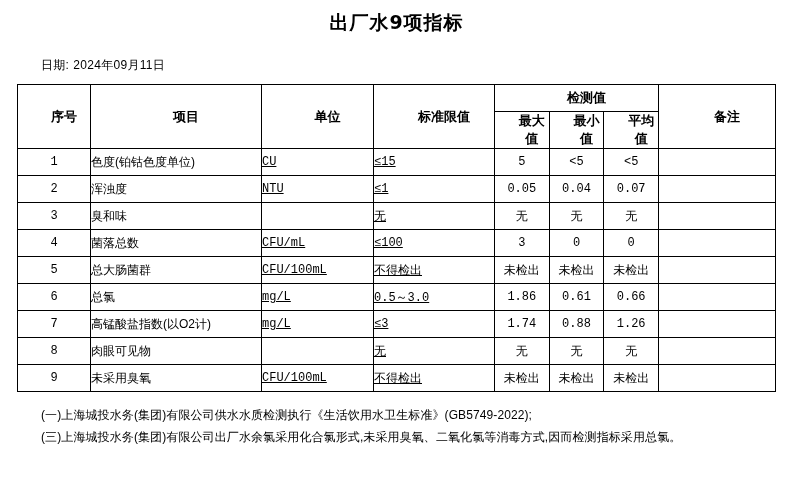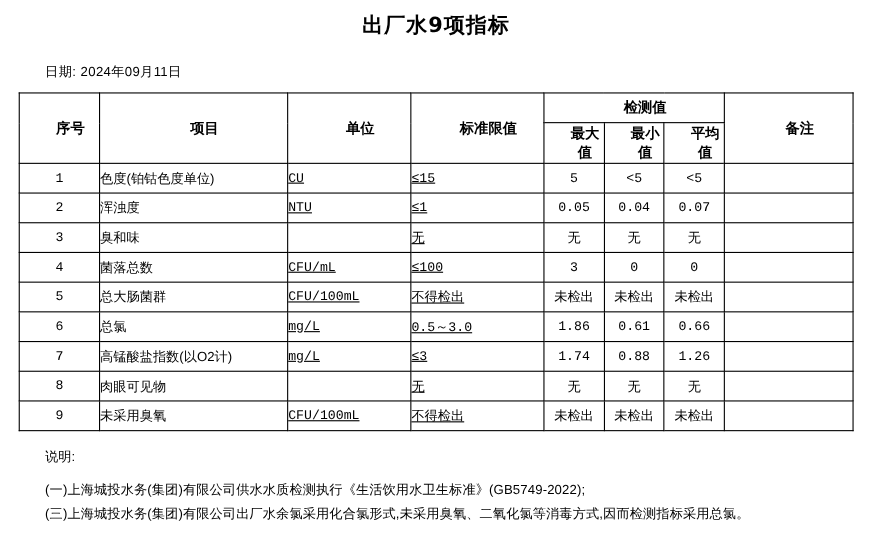--- a/index.html
+++ b/index.html
@@ -215,18 +215,17 @@
         <td class="c-limit">不得检出</td>
         <td class="c-val">未检出</td>
         <td class="c-val">未检出</td>
         <td class="c-val">未检出</td>
         <td class="c-note"></td>
       </tr>
     </tbody>
   </table>
 
   <div class="notes">
-    <div class="note-head">说明:</div>
     <div class="note-line">(一)上海城投水务(集团)有限公司供水水质检测执行《生活饮用水卫生标准》(GB5749-2022);</div>
     <div class="note-line">(三)上海城投水务(集团)有限公司出厂水余氯采用化合氯形式,未采用臭氧、二氧化氯等消毒方式,因而检测指标采用总氯。</div>
   </div>
 
 </div>
 
 </body></html>

